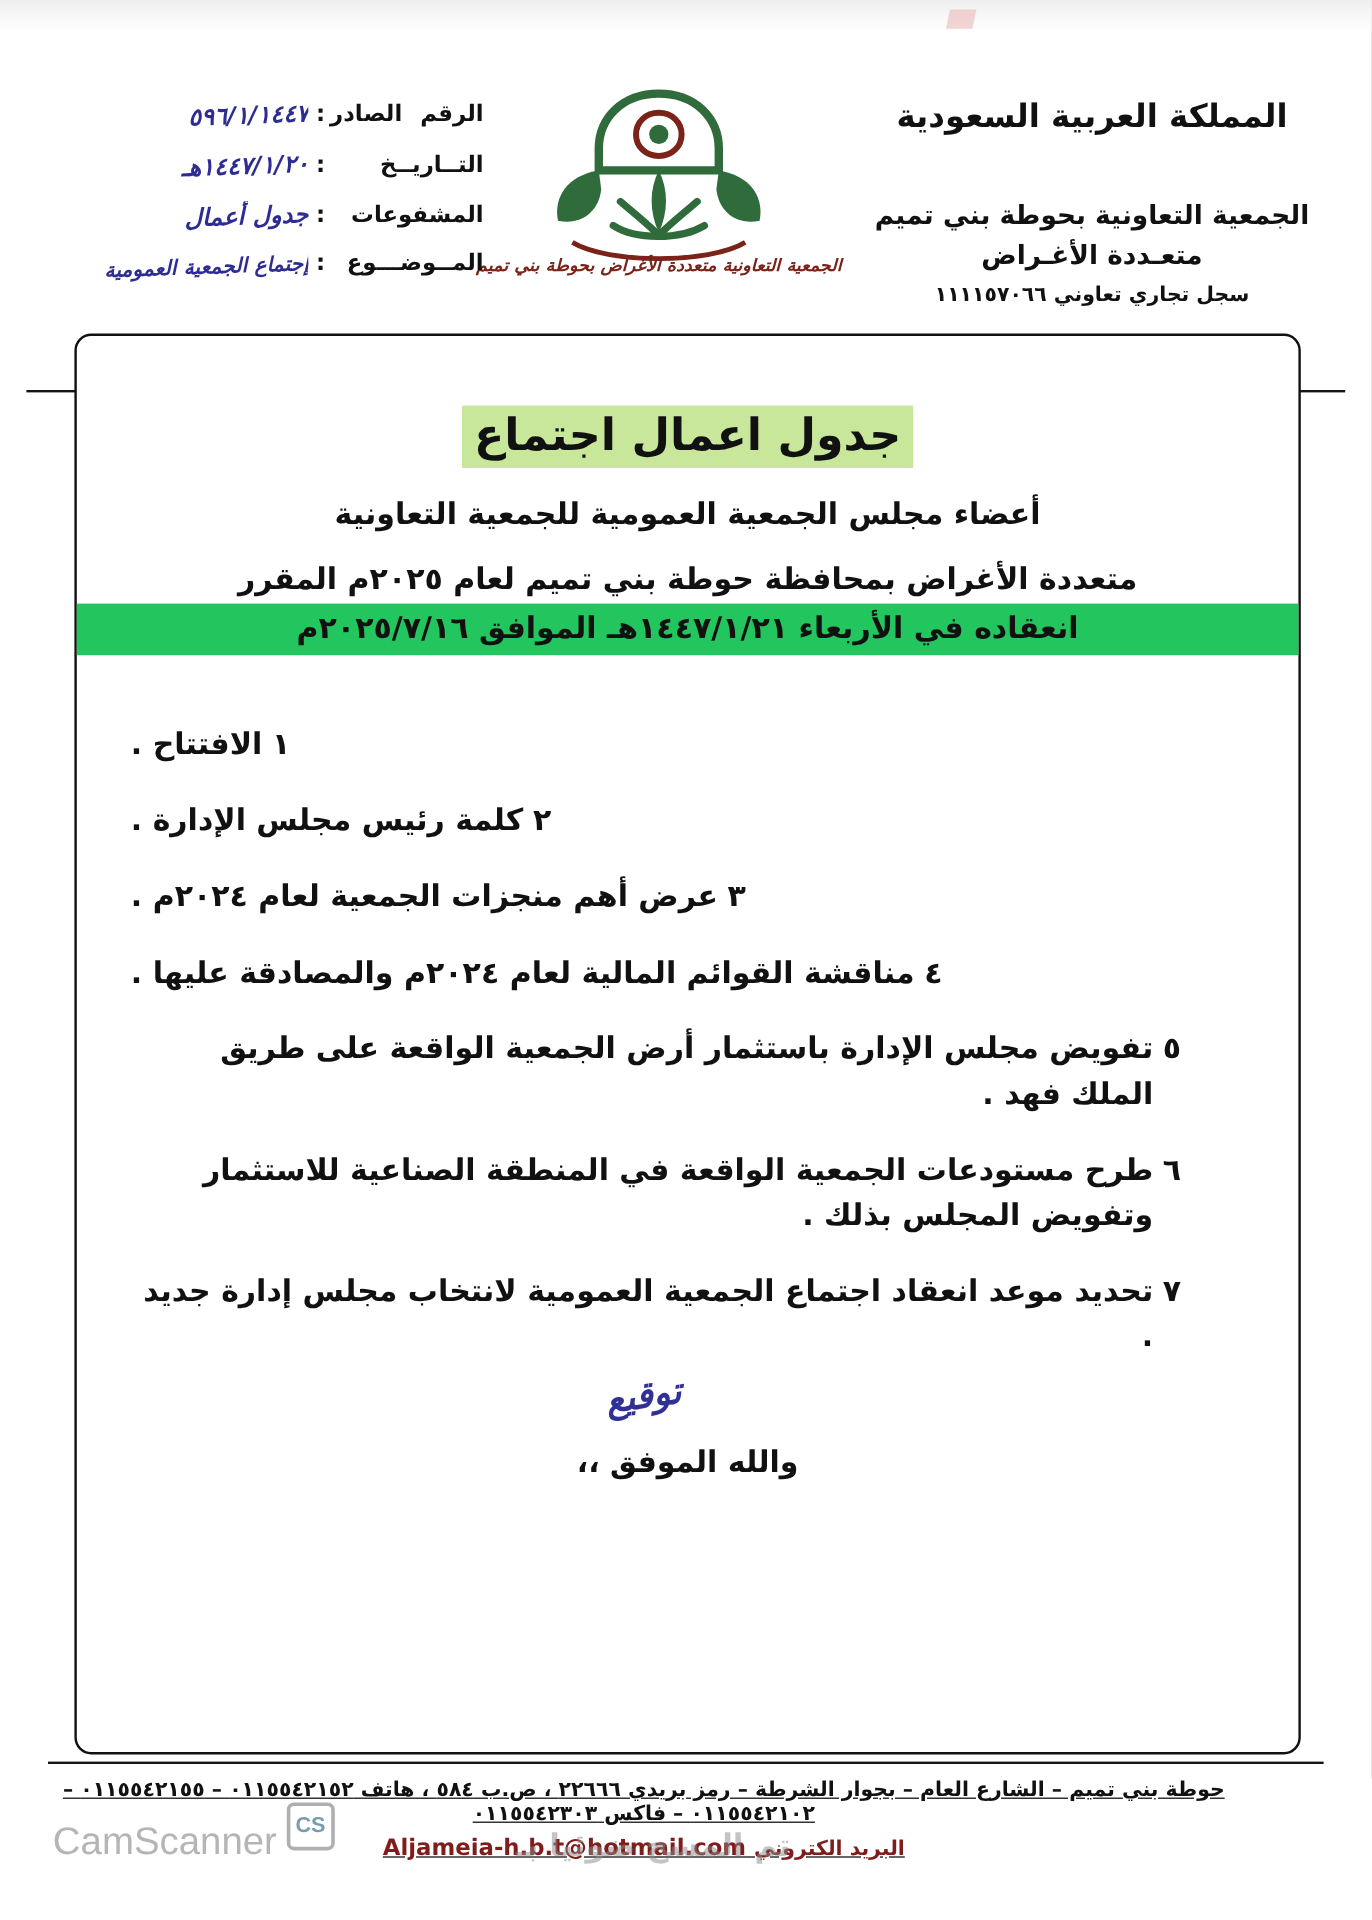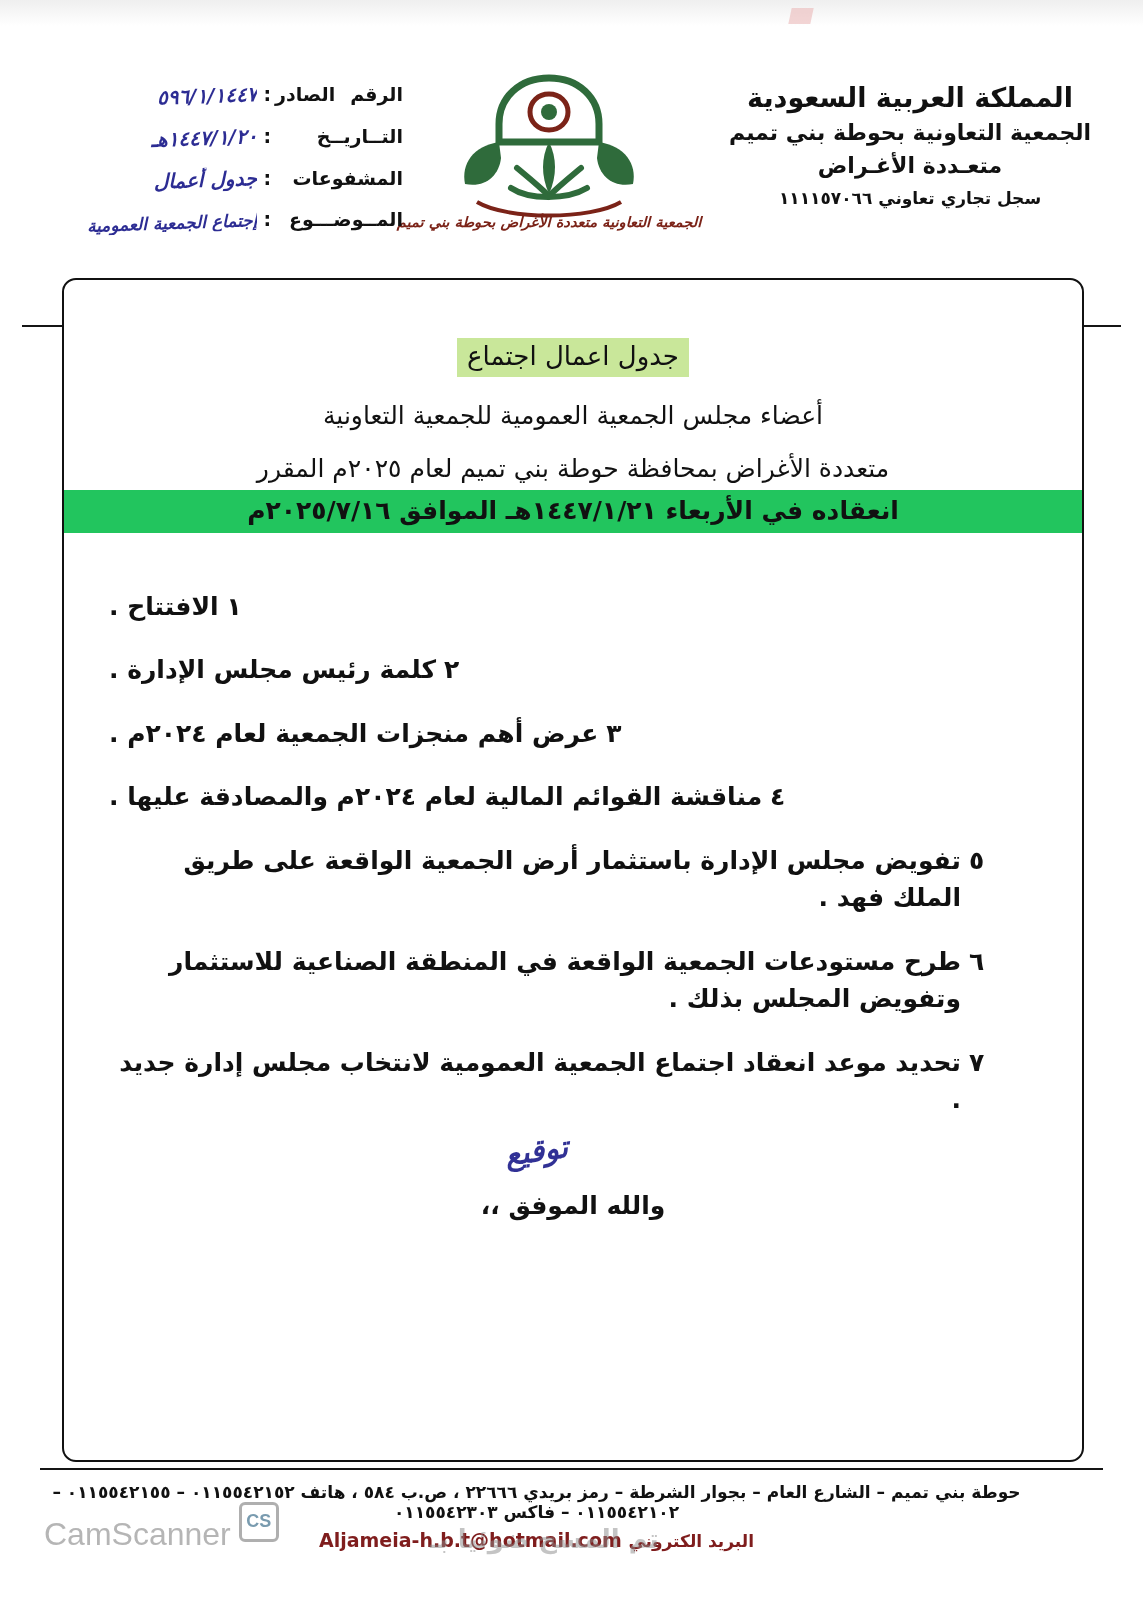--- a/index.html
+++ b/index.html
@@ -42,20 +42,21 @@
     font-weight: bold;
     letter-spacing: 1px;
     color: #111;
     line-height: 1.35;
   }
   .lh-line2 {
     font-size: 22px;
     font-weight: bold;
     color: #111;
     line-height: 1.5;
+    margin-top: 48px;
   }
   .lh-line3 {
     font-size: 22px;
     font-weight: bold;
     color: #111;
     line-height: 1.5;
   }
   .lh-line4 {
     font-size: 17px;
     font-weight: bold;
@@ -145,30 +146,30 @@
     background: #fff;
   }
 
   .title-block {
     margin-top: 58px;
     text-align: center;
     direction: rtl;
   }
   .doc-title {
     display: inline-block;
-    font-size: 26px;
-    font-weight: normal;
+    font-size: 37px;
+    font-weight: bold;
     color: #111;
     background: #c9e79a;
     padding: 2px 10px 4px;
     line-height: 1.25;
   }
   .sub1, .sub2 {
     font-size: 25px;
-    font-weight: normal;
+    font-weight: bold;
     color: #111;
     margin-top: 20px;
     line-height: 1.5;
   }
   .sub2 { margin-top: 16px; }
   .sub3-wrap {
     margin-top: 2px;
     background: #22c55e;
     padding: 6px 0 8px;
   }
@@ -235,20 +236,21 @@
   }
 
   
   .footer {
     position: absolute;
     top: 1482px;
     left: 0;
     width: 1073px;
     text-align: center;
     direction: rtl;
+    text-decoration: underline;
   }
   .footer-rule {
     position: absolute;
     top: -14px;
     left: 40px;
     width: 1063px;
     height: 2px;
     background: #151515;
   }
   .footer-line1 {

